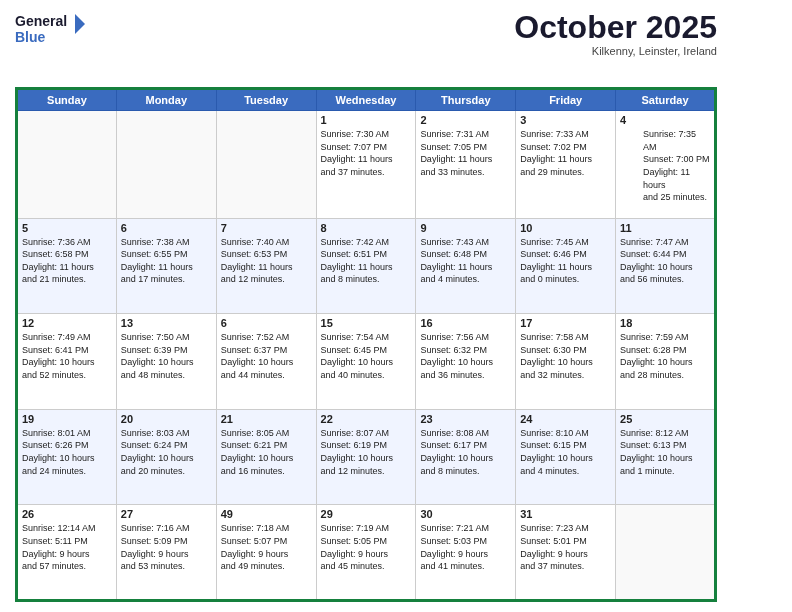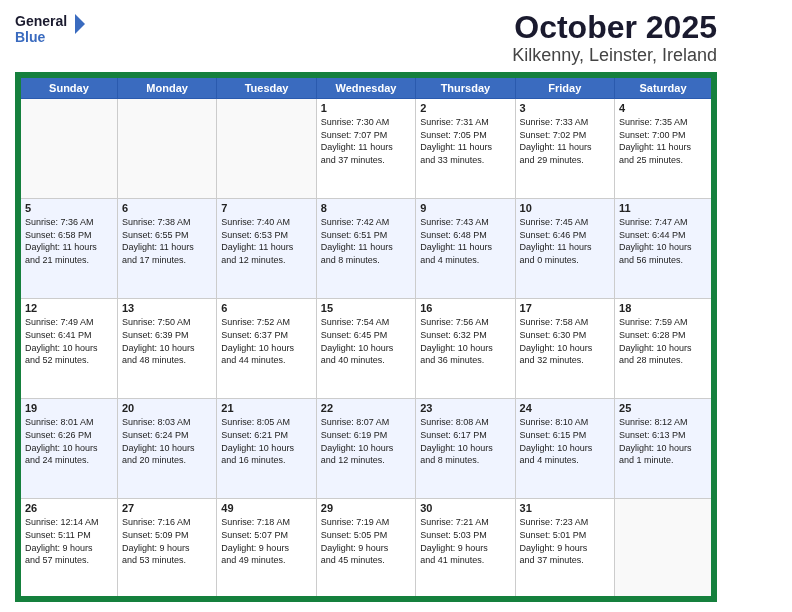--- a/index.html
+++ b/index.html
@@ -9,20 +9,21 @@
       width: 792px;
       height: 612px;
       overflow: hidden;
     }
     .page {
       width: 732px;
       height: 612px;
       padding: 10px 15px;
       display: flex;
       flex-direction: column;
+      gap: 24px;
     }
     .header {
       display: flex;
       justify-content: space-between;
       align-items: flex-start;
       margin-bottom: 6px;
     }
     .logo {
       display: flex;
       align-items: center;
@@ -31,26 +32,26 @@
     .title-block {
       text-align: right;
     }
     .month-title {
       font-size: 32px;
       font-weight: bold;
       color: #1a1a2e;
       line-height: 1.1;
     }
     .subtitle {
-      font-size: 18px;
+      font-size: 11px;
       color: #444;
     }
     .calendar {
       flex: 1;
-      border: 6px solid #15803d;
+      border: 3px solid #15803d;
       border-collapse: collapse;
       width: 100%;
       table-layout: fixed;
     }
     .calendar th {
       background-color: #3a6bbf;
       color: #fff;
       font-size: 11px;
       font-weight: bold;
       text-align: center;
@@ -136,21 +137,21 @@
           </td>
           <td>
             <div class="day-num">3</div>
             <div class="day-info" style="white-space: pre-line;">Sunrise: 7:33 AM
 Sunset: 7:02 PM
 Daylight: 11 hours
 and 29 minutes.</div>
           </td>
           <td>
             <div class="day-num">4</div>
-            <div class="day-info" style="white-space: pre-line;">Sunrise: 7:35 AM
+            <div class="day-info" style="white-space: pre-line; margin-left: 23px;">Sunrise: 7:35 AM
 Sunset: 7:00 PM
 Daylight: 11 hours
 and 25 minutes.</div>
           </td>
         </tr>
         <tr class="row-shade">
           <td>
             <div class="day-num">5</div>
             <div class="day-info" style="white-space: pre-line;">Sunrise: 7:36 AM
 Sunset: 6:58 PM

